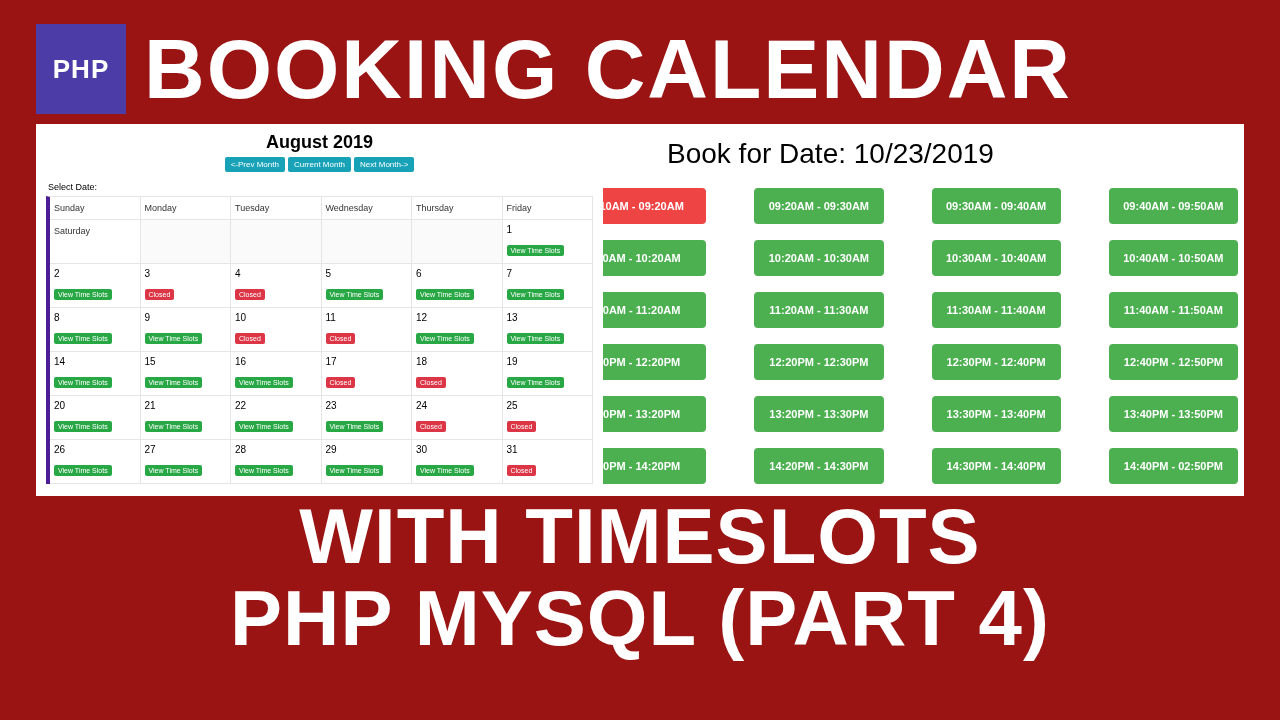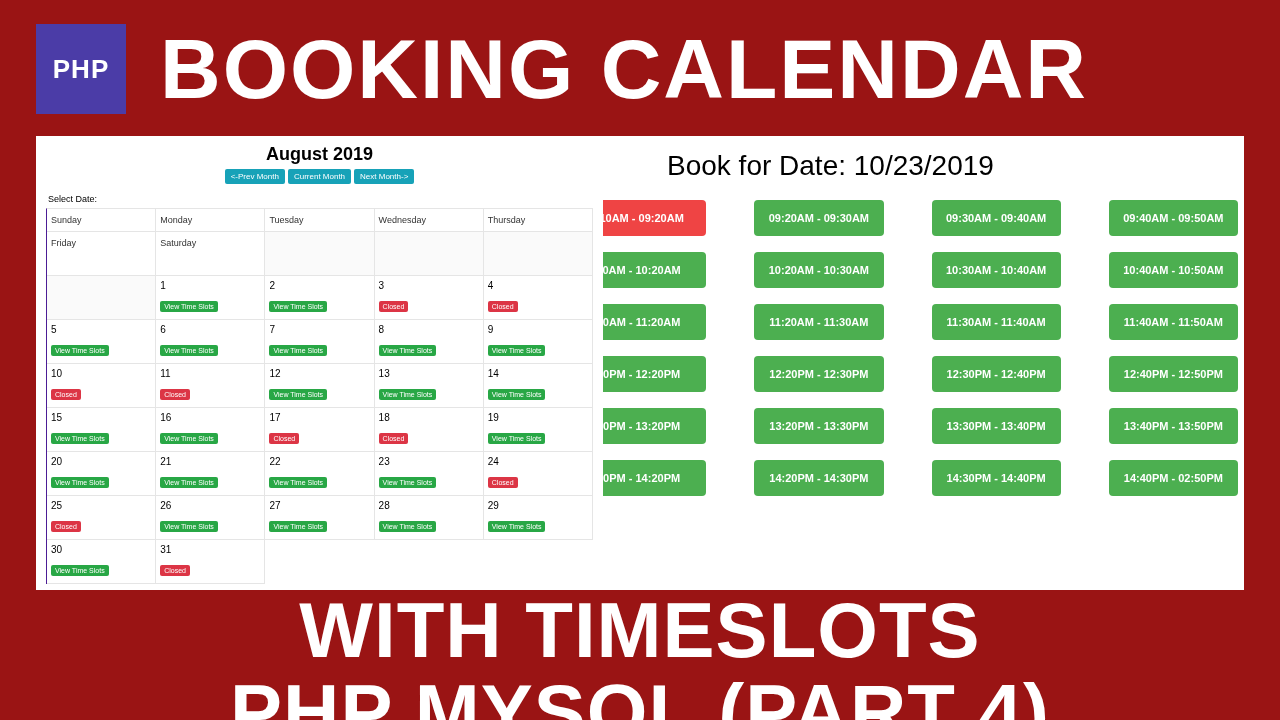--- a/index.html
+++ b/index.html
@@ -1,27 +1,27 @@
 <!DOCTYPE html>
 <html><head>
 <meta charset="utf-8">
 <style>
 * { margin: 0; padding: 0; box-sizing: border-box; font-family: Arial, Helvetica, sans-serif; }
 body { background: #9a1414; width: 1280px; height: 720px; overflow: hidden; }
-.hero-title { display: flex; align-items: center; gap: 34px; padding: 24px 36px 22px; }
+.hero-title { display: flex; align-items: center; gap: 18px; padding: 24px 36px 10px; }
 .php-badge { width: 90px; height: 90px; background: #4b3ca7; display: flex; align-items: center; justify-content: center; }
 .php-badge span { color: #fff; font-size: 26px; font-weight: 800; letter-spacing: 1px; }
 .title-text { color: #fff; font-size: 84px; font-weight: 800; letter-spacing: 2px; line-height: 1; }
 .panel-row { display: flex; padding: 0 36px; gap: 0; }
 .calendar-panel { background: #fff; width: 567px; padding: 8px 10px 6px; }
 .cal-title { text-align: center; font-size: 18px; font-weight: 700; margin-bottom: 4px; }
 .cal-nav { display: flex; justify-content: center; gap: 3px; margin-bottom: 10px; }
 .cal-nav button { background: #17a2b8; color: #fff; border: none; font-size: 8px; padding: 3px 6px; border-radius: 2px; cursor: pointer; }
 .select-date { font-size: 9px; margin: 6px 0 4px 2px; }
-.cal-grid { display: grid; grid-template-columns: repeat(5, 1fr); border-top: 1px solid #e5e5e5; border-left: 1px solid #4c1d95; }
+.cal-grid { display: grid; grid-template-columns: repeat(6, 1fr); border-top: 1px solid #e5e5e5; border-left: 4px solid #4c1d95; }
 .cal-head { font-size: 9px; padding: 6px 4px; border-right: 1px solid #e5e5e5; border-bottom: 1px solid #e5e5e5; color: #333; }
 .cal-cell { border-right: 1px solid #e5e5e5; border-bottom: 1px solid #e5e5e5; padding: 4px 4px 6px; min-height: 44px; }
 .cal-cell.empty { background: #fafafa; }
 .day-num { font-size: 10px; margin-bottom: 4px; }
 .tag { display: inline-block; font-size: 7px; padding: 2px 4px; border-radius: 2px; color: #fff; }
 .tag.view { background: #28a745; }
 .tag.closed { background: #dc3545; }
 .slots-panel { background: #fff; width: 641px; padding: 14px 0 6px 0; overflow: hidden; }
 .slots-title { font-size: 28px; font-weight: 400; padding-left: 64px; margin-bottom: 18px; }
 .slot-grid { display: grid; grid-template-columns: repeat(4, 1fr); gap: 16px 48px; padding: 0 6px 6px 0; margin-left: -26px; }

